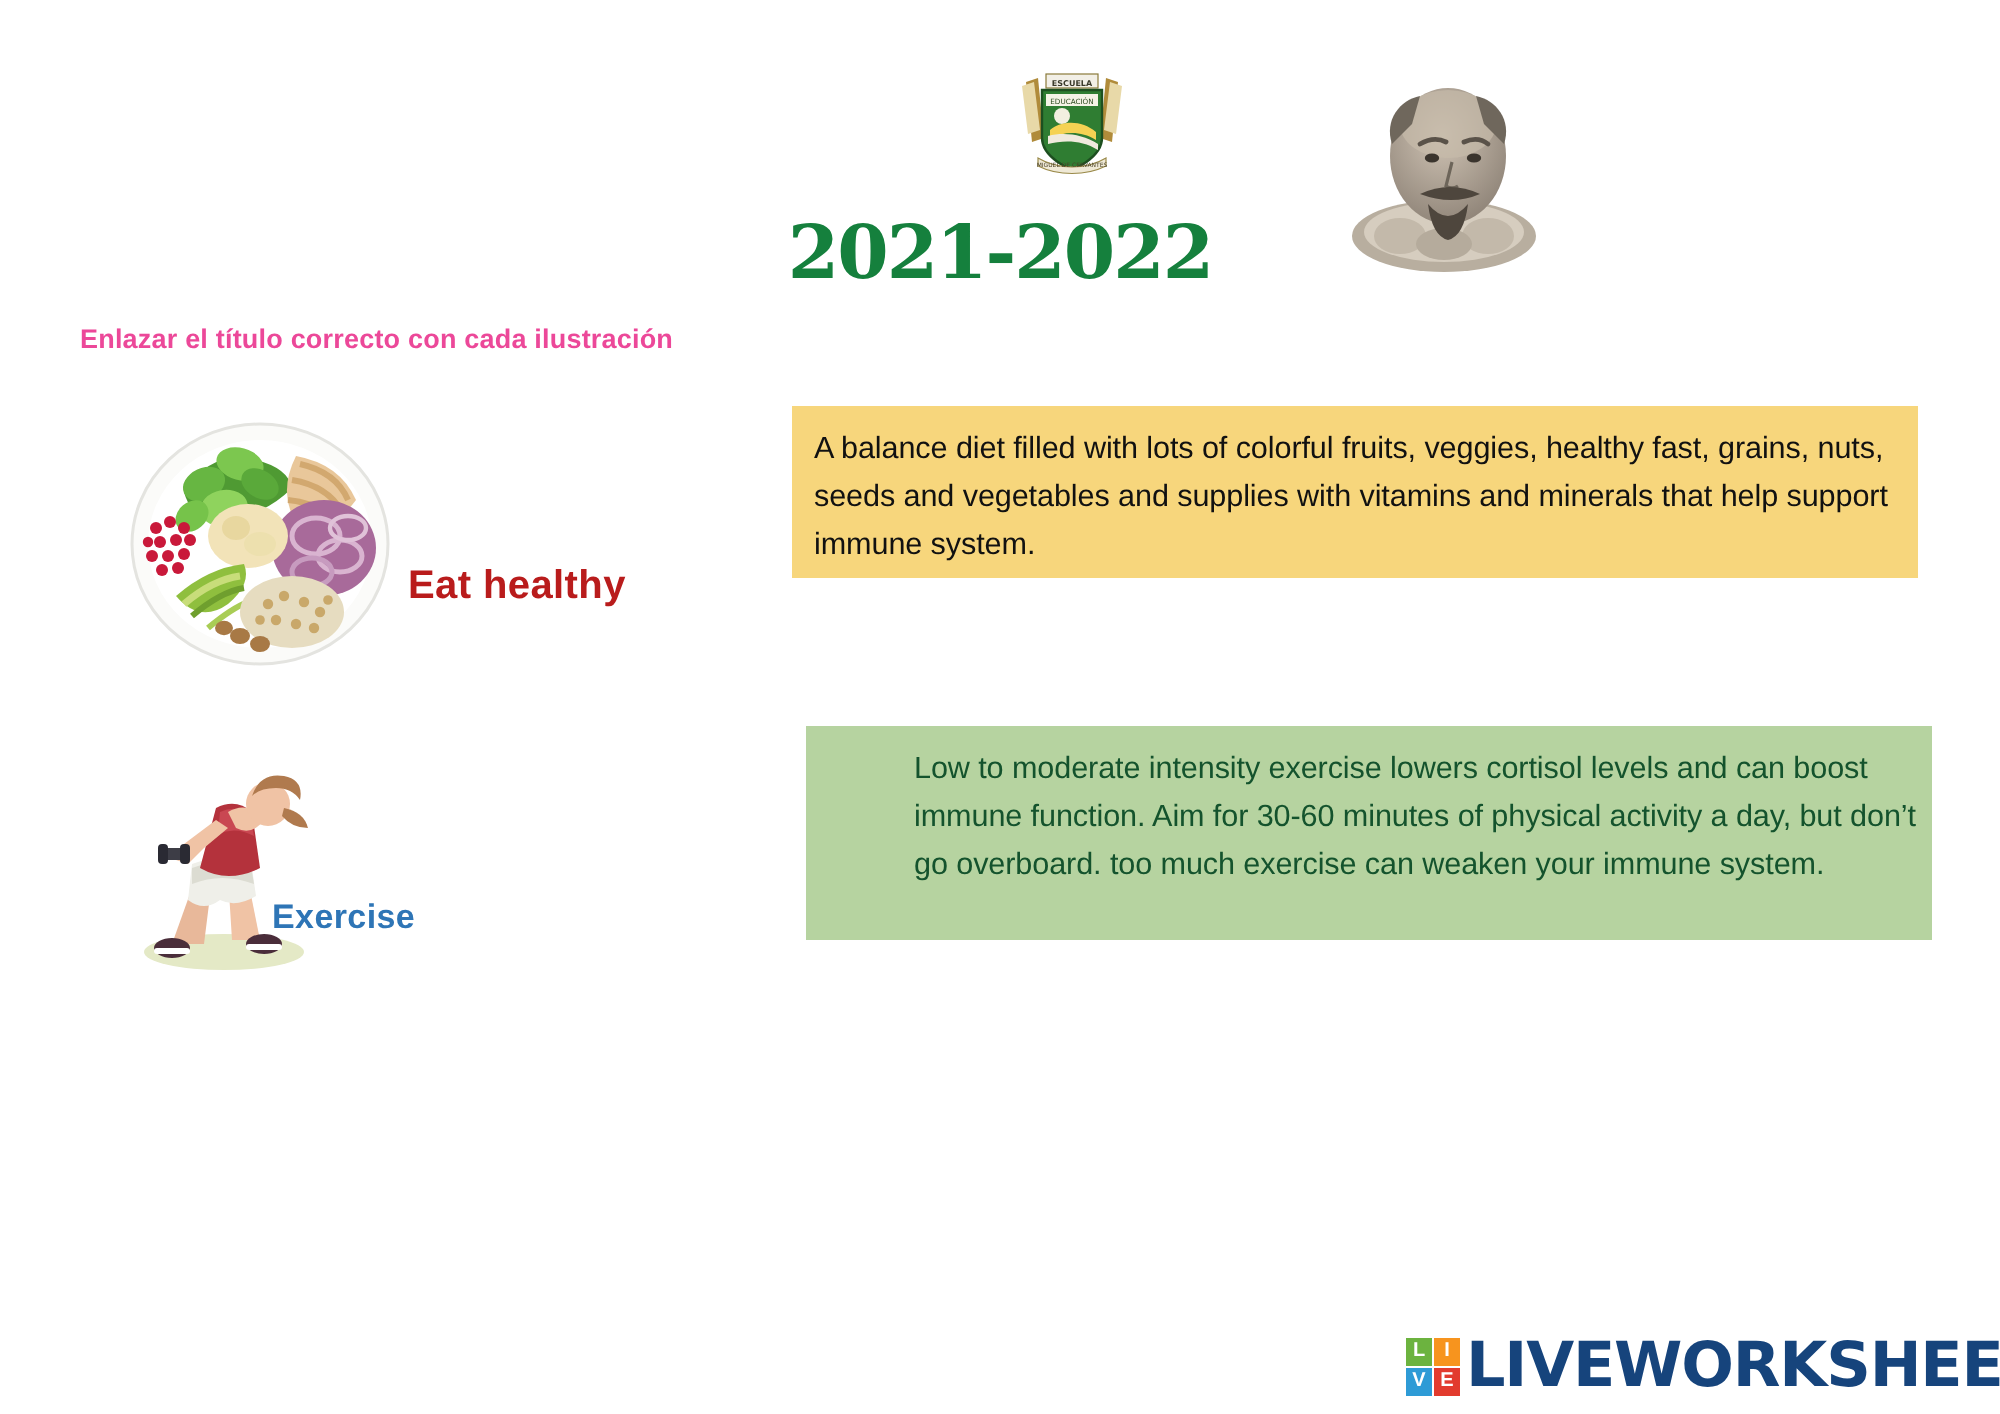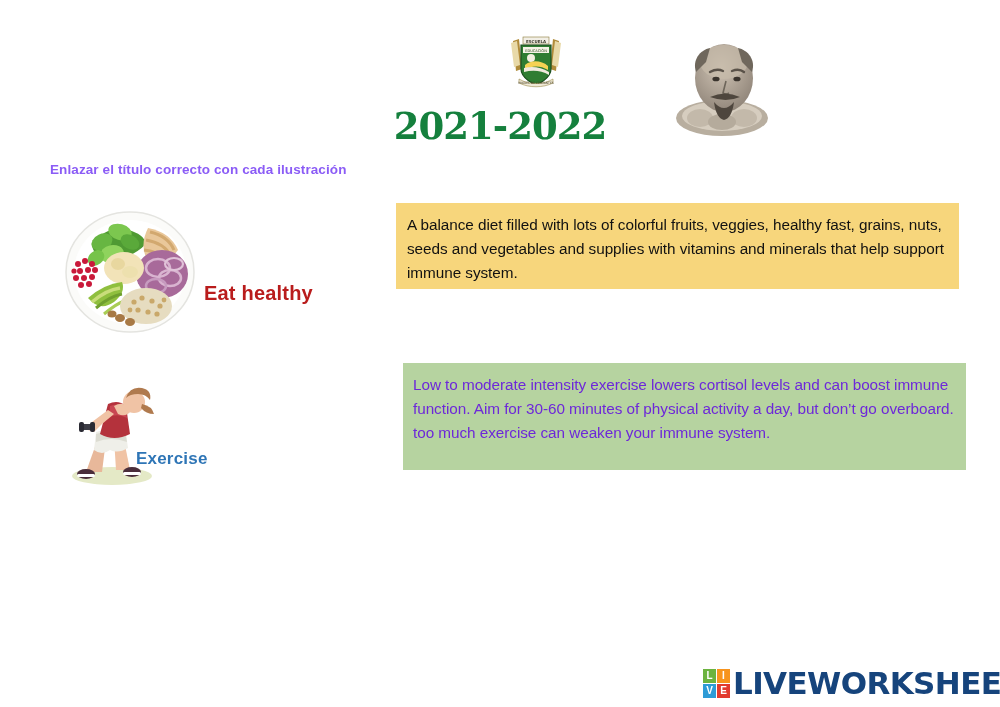--- a/index.html
+++ b/index.html
@@ -82,26 +82,26 @@
     position: absolute;
     left: 405px;
     top: 2px;
     width: 105px;
     height: 110px;
   }
 
   
   #instruction {
     position: absolute;
-    left: 50px;
+    left: 40px;
     top: 162px;
     font-family: "Liberation Sans", sans-serif;
     font-weight: bold;
     font-size: 13.5px;
-    color: #8b5cf6;
+    color: #ec4899;
     letter-spacing: .1px;
   }
 
   
   #salad-image {
     position: absolute;
     left: 62px;
     top: 206px;
     width: 136px;
     height: 128px;
@@ -160,22 +160,23 @@
     width: 563px;
     height: 107px;
     background: #B6D3A0;
     box-sizing: border-box;
     padding: 10px 8px 0 10px;
   }
   #green-box .txt {
     font-family: "Liberation Sans", sans-serif;
     font-size: 15.3px;
     line-height: 1.56;
-    color: #6d28d9;
+    color: #14532d;
     letter-spacing: -0.05px;
+    margin-left: 44px;
   }
 
   
   #lw-logo {
     position: absolute;
     left: 703px;
     top: 663px;
     height: 40px;
     display: flex;
     align-items: center;

